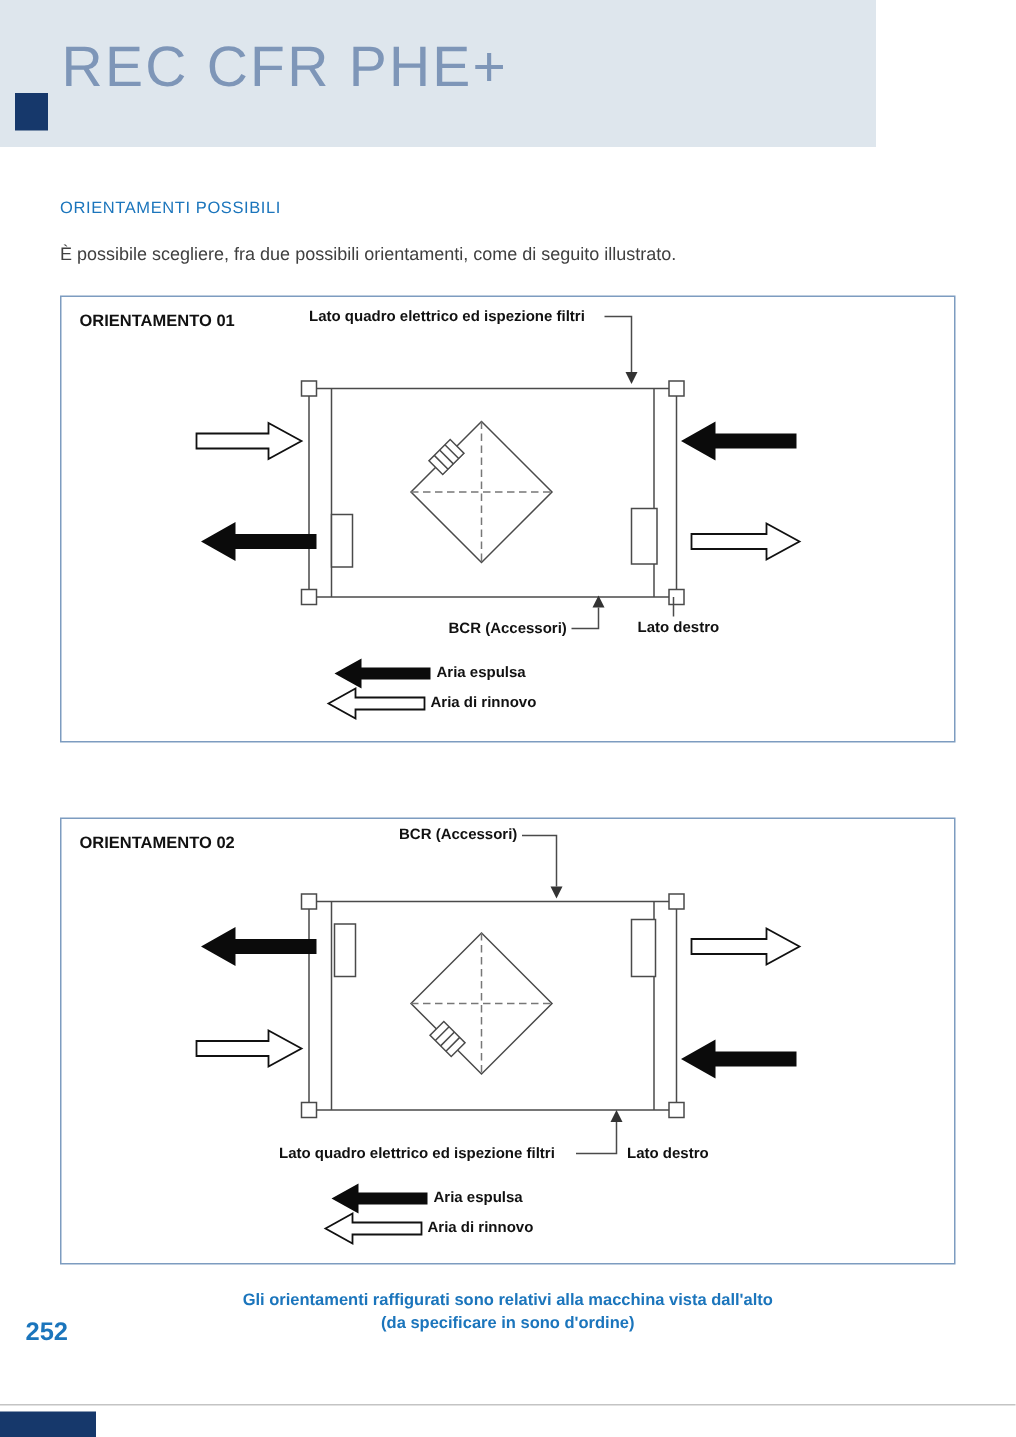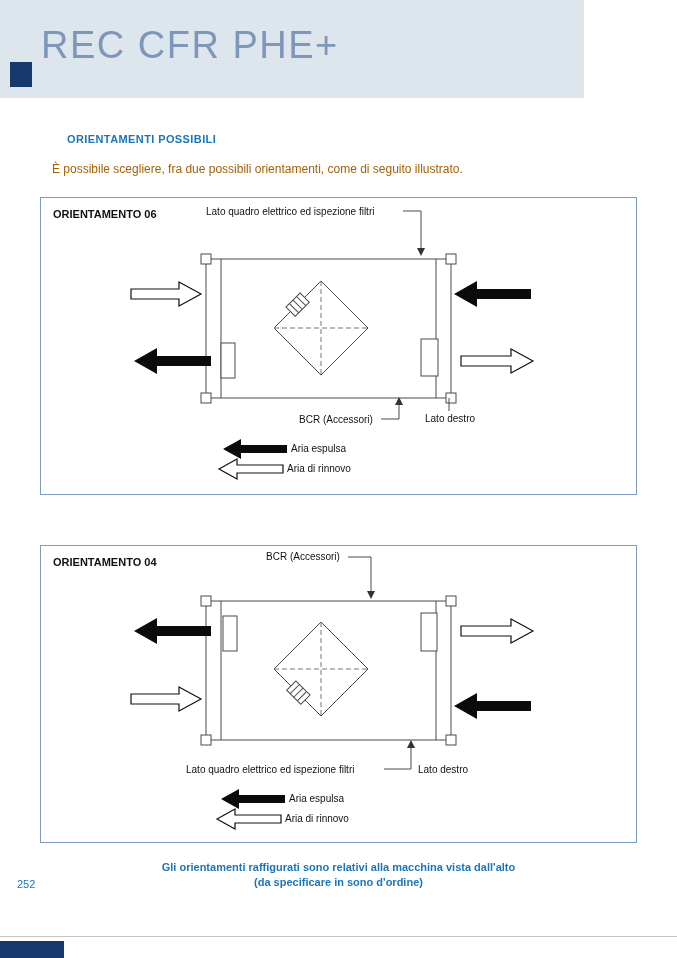--- a/index.html
+++ b/index.html
@@ -12,50 +12,50 @@
   .page-title {
     position:absolute; left:41px; top:24px; font-size:38px; font-weight:400;
     color:#7e96b8; letter-spacing:1.5px; white-space:nowrap;
   }
   .subtitle-square { position:absolute; left:10px; top:62px; width:22px; height:25px; background:#16386b; }
   .page-subtitle {
     position:absolute; left:40px; top:66px; font-size:13.5px; font-weight:bold;
     color:#16386b; letter-spacing:0.2px; white-space:nowrap;
   }
   .section-heading {
-    position:absolute; left:40px; top:133px; font-size:11px; font-weight:bold;
-    color:#1b75bc; letter-spacing:0.4px;margin-left:27px;
+    position:absolute; left:40px; top:133px; font-size:11px; font-weight:normal;
+    color:#1b75bc; letter-spacing:0.4px;
   }
-  .intro-text { position:absolute; left:40px; top:162px; font-size:12px; color:#a16207;margin-left:12px; }
+  .intro-text { position:absolute; left:40px; top:162px; font-size:12px; color:#404040; }
 
   .diagram-box {
     position:absolute; left:40px; width:597px; height:298px;
     border:1px solid #7d9cc0; background:#fff;
   }
   #box1 { top:197px; }
   #box2 { top:545px; }
   .diagram-box svg { position:absolute; left:0; top:0; }
   .box-title { position:absolute; left:12px; top:10px; font-size:11px; font-weight:bold; color:#111; }
-  .dlabel { position:absolute; font-size:10px; font-weight:normal; color:#111; white-space:nowrap; }
+  .dlabel { position:absolute; font-size:10px; font-weight:bold; color:#111; white-space:nowrap; }
 
   
   .unit { fill:#fff; stroke:#4a4a4a; stroke-width:1; }
   .tab  { fill:#fff; stroke:#4a4a4a; stroke-width:1; }
   .ln   { stroke:#4a4a4a; stroke-width:1; fill:none; }
   .dash { stroke:#777; stroke-width:1; stroke-dasharray:5 3; fill:none; }
   .ba   { fill:#0b0b0b; }
   .wa   { fill:#fff; stroke:#111; stroke-width:1.2; }
   .ah   { fill:#333; }
 
   .note {
     position:absolute; left:0; top:860px; width:677px; text-align:center;
     font-size:11px; font-weight:bold; color:#1b75bc; line-height:15px;
   }
   .footer-line { position:absolute; left:0; top:936px; width:677px; height:1px; background:#c4c4c4; }
-  .page-number { position:absolute; left:17px; top:878px; font-size:11px; font-weight:normal; color:#1b75bc; }
+  .page-number { position:absolute; left:17px; top:878px; font-size:17px; font-weight:bold; color:#1b75bc; }
   .footer-bar { position:absolute; left:0; top:941px; width:64px; height:17px; background:#16386b; }
 </style>
 </head>
 <body>
 
 <div class="page">
 
   <div class="header-band">
     <div class="page-title">REC CFR PHE+</div>
     <div class="subtitle-square"></div>
@@ -104,21 +104,21 @@
       <g>
         <polyline points="340,221 358,221 358,207" class="ln"></polyline>
         <polygon points="354,207 362,207 358,199" class="ah"></polygon>
       </g>
 
       <line x1="408" y1="200" x2="408" y2="213" class="ln"></line>
 
       <polygon points="182,251 200,241 200,247 246,247 246,255 200,255 200,261" class="ba"></polygon>
       <polygon points="178,271 196,261 196,267 242,267 242,275 196,275 196,281" class="wa"></polygon>
     </svg>
-    <div class="box-title">ORIENTAMENTO 06</div>
+    <div class="box-title">ORIENTAMENTO 01</div>
     <div class="dlabel" style="left:165px;top:8px">Lato quadro elettrico ed ispezione filtri</div>
     <div class="dlabel" style="left:258px;top:216px">BCR (Accessori)</div>
     <div class="dlabel" style="left:384px;top:215px">Lato destro</div>
     <div class="dlabel" style="left:250px;top:245px">Aria espulsa</div>
     <div class="dlabel" style="left:246px;top:265px">Aria di rinnovo</div>
   </div>
 
   <div class="diagram-box" id="box2">
     <svg width="595" height="296" viewBox="0 0 595 296">
 
@@ -157,21 +157,21 @@
       <polygon points="413,160 436,147 436,155 490,155 490,165 436,165 436,173" class="ba"></polygon>
 
       <g>
         <polyline points="343,223 370,223 370,202" class="ln"></polyline>
         <polygon points="366,202 374,202 370,194" class="ah"></polygon>
       </g>
 
       <polygon points="180,253 198,243 198,249 244,249 244,257 198,257 198,263" class="ba"></polygon>
       <polygon points="176,273 194,263 194,269 240,269 240,277 194,277 194,283" class="wa"></polygon>
     </svg>
-    <div class="box-title">ORIENTAMENTO 04</div>
+    <div class="box-title">ORIENTAMENTO 02</div>
     <div class="dlabel" style="left:225px;top:5px">BCR (Accessori)</div>
     <div class="dlabel" style="left:145px;top:218px">Lato quadro elettrico ed ispezione filtri</div>
     <div class="dlabel" style="left:377px;top:218px">Lato destro</div>
     <div class="dlabel" style="left:248px;top:247px">Aria espulsa</div>
     <div class="dlabel" style="left:244px;top:267px">Aria di rinnovo</div>
   </div>
 
   <div class="note">
     <div>Gli orientamenti raffigurati sono relativi alla macchina vista dall'alto</div>
     <div>(da specificare in sono d'ordine)</div>

